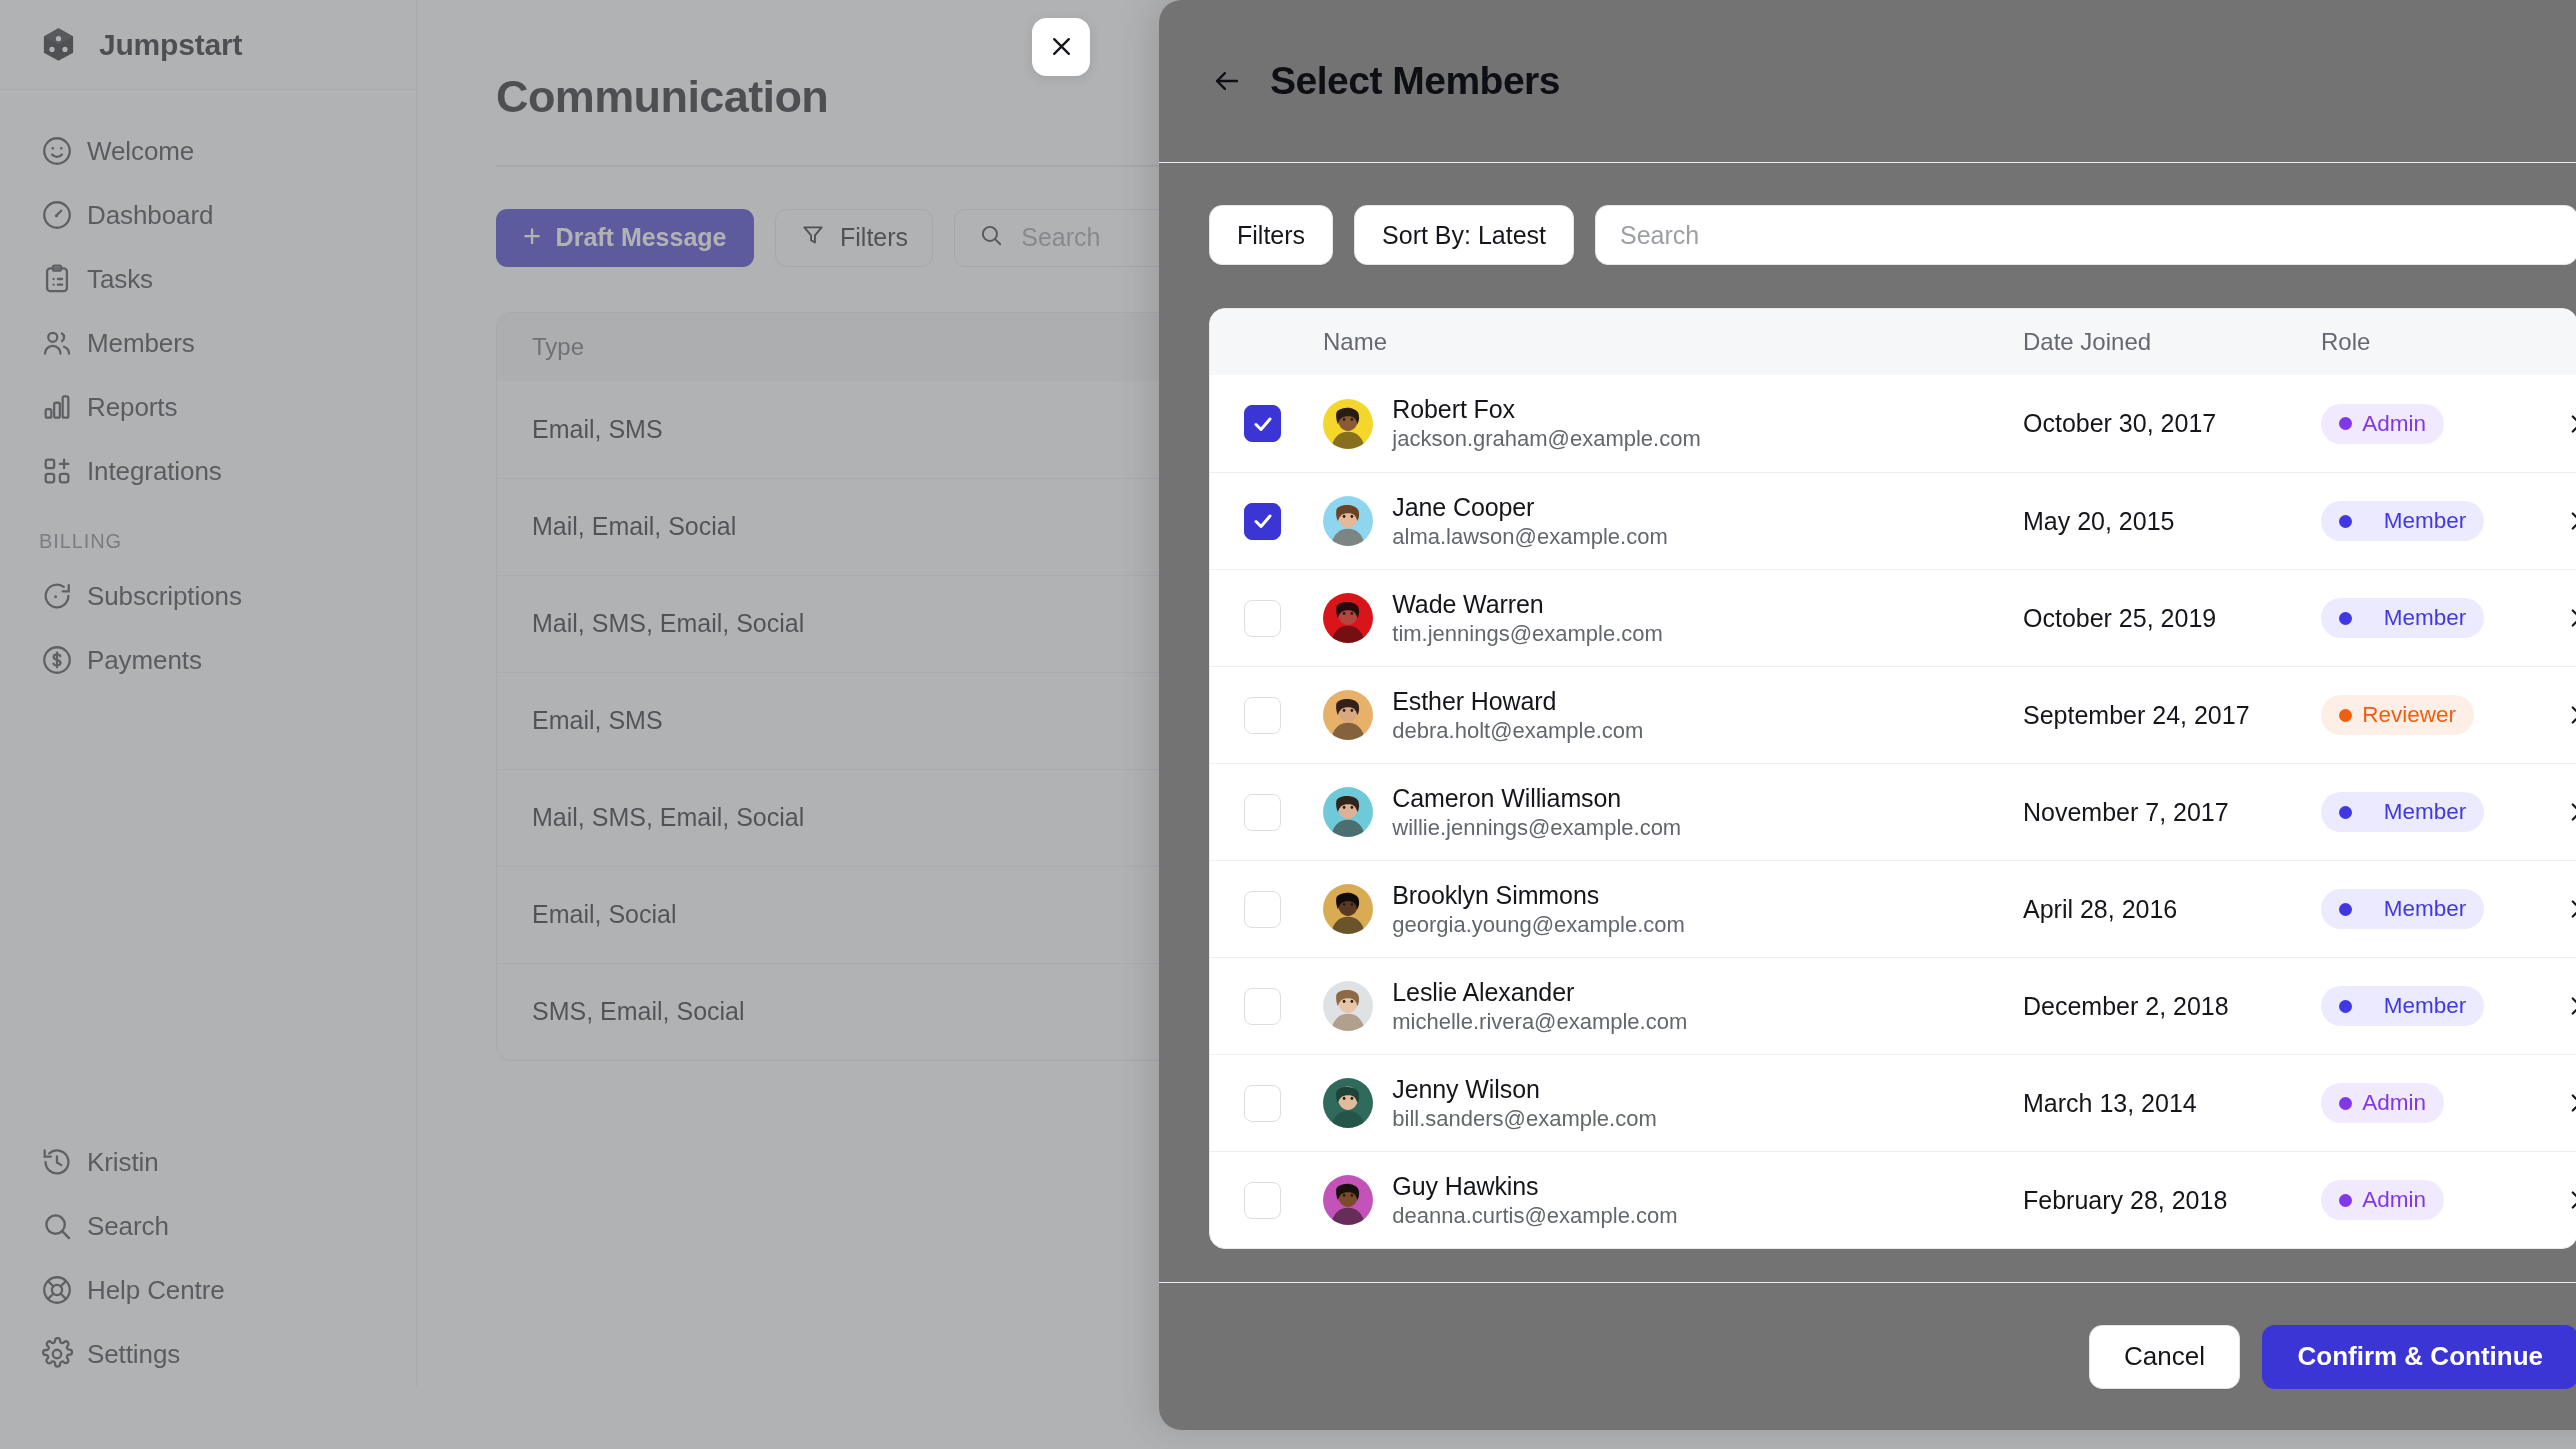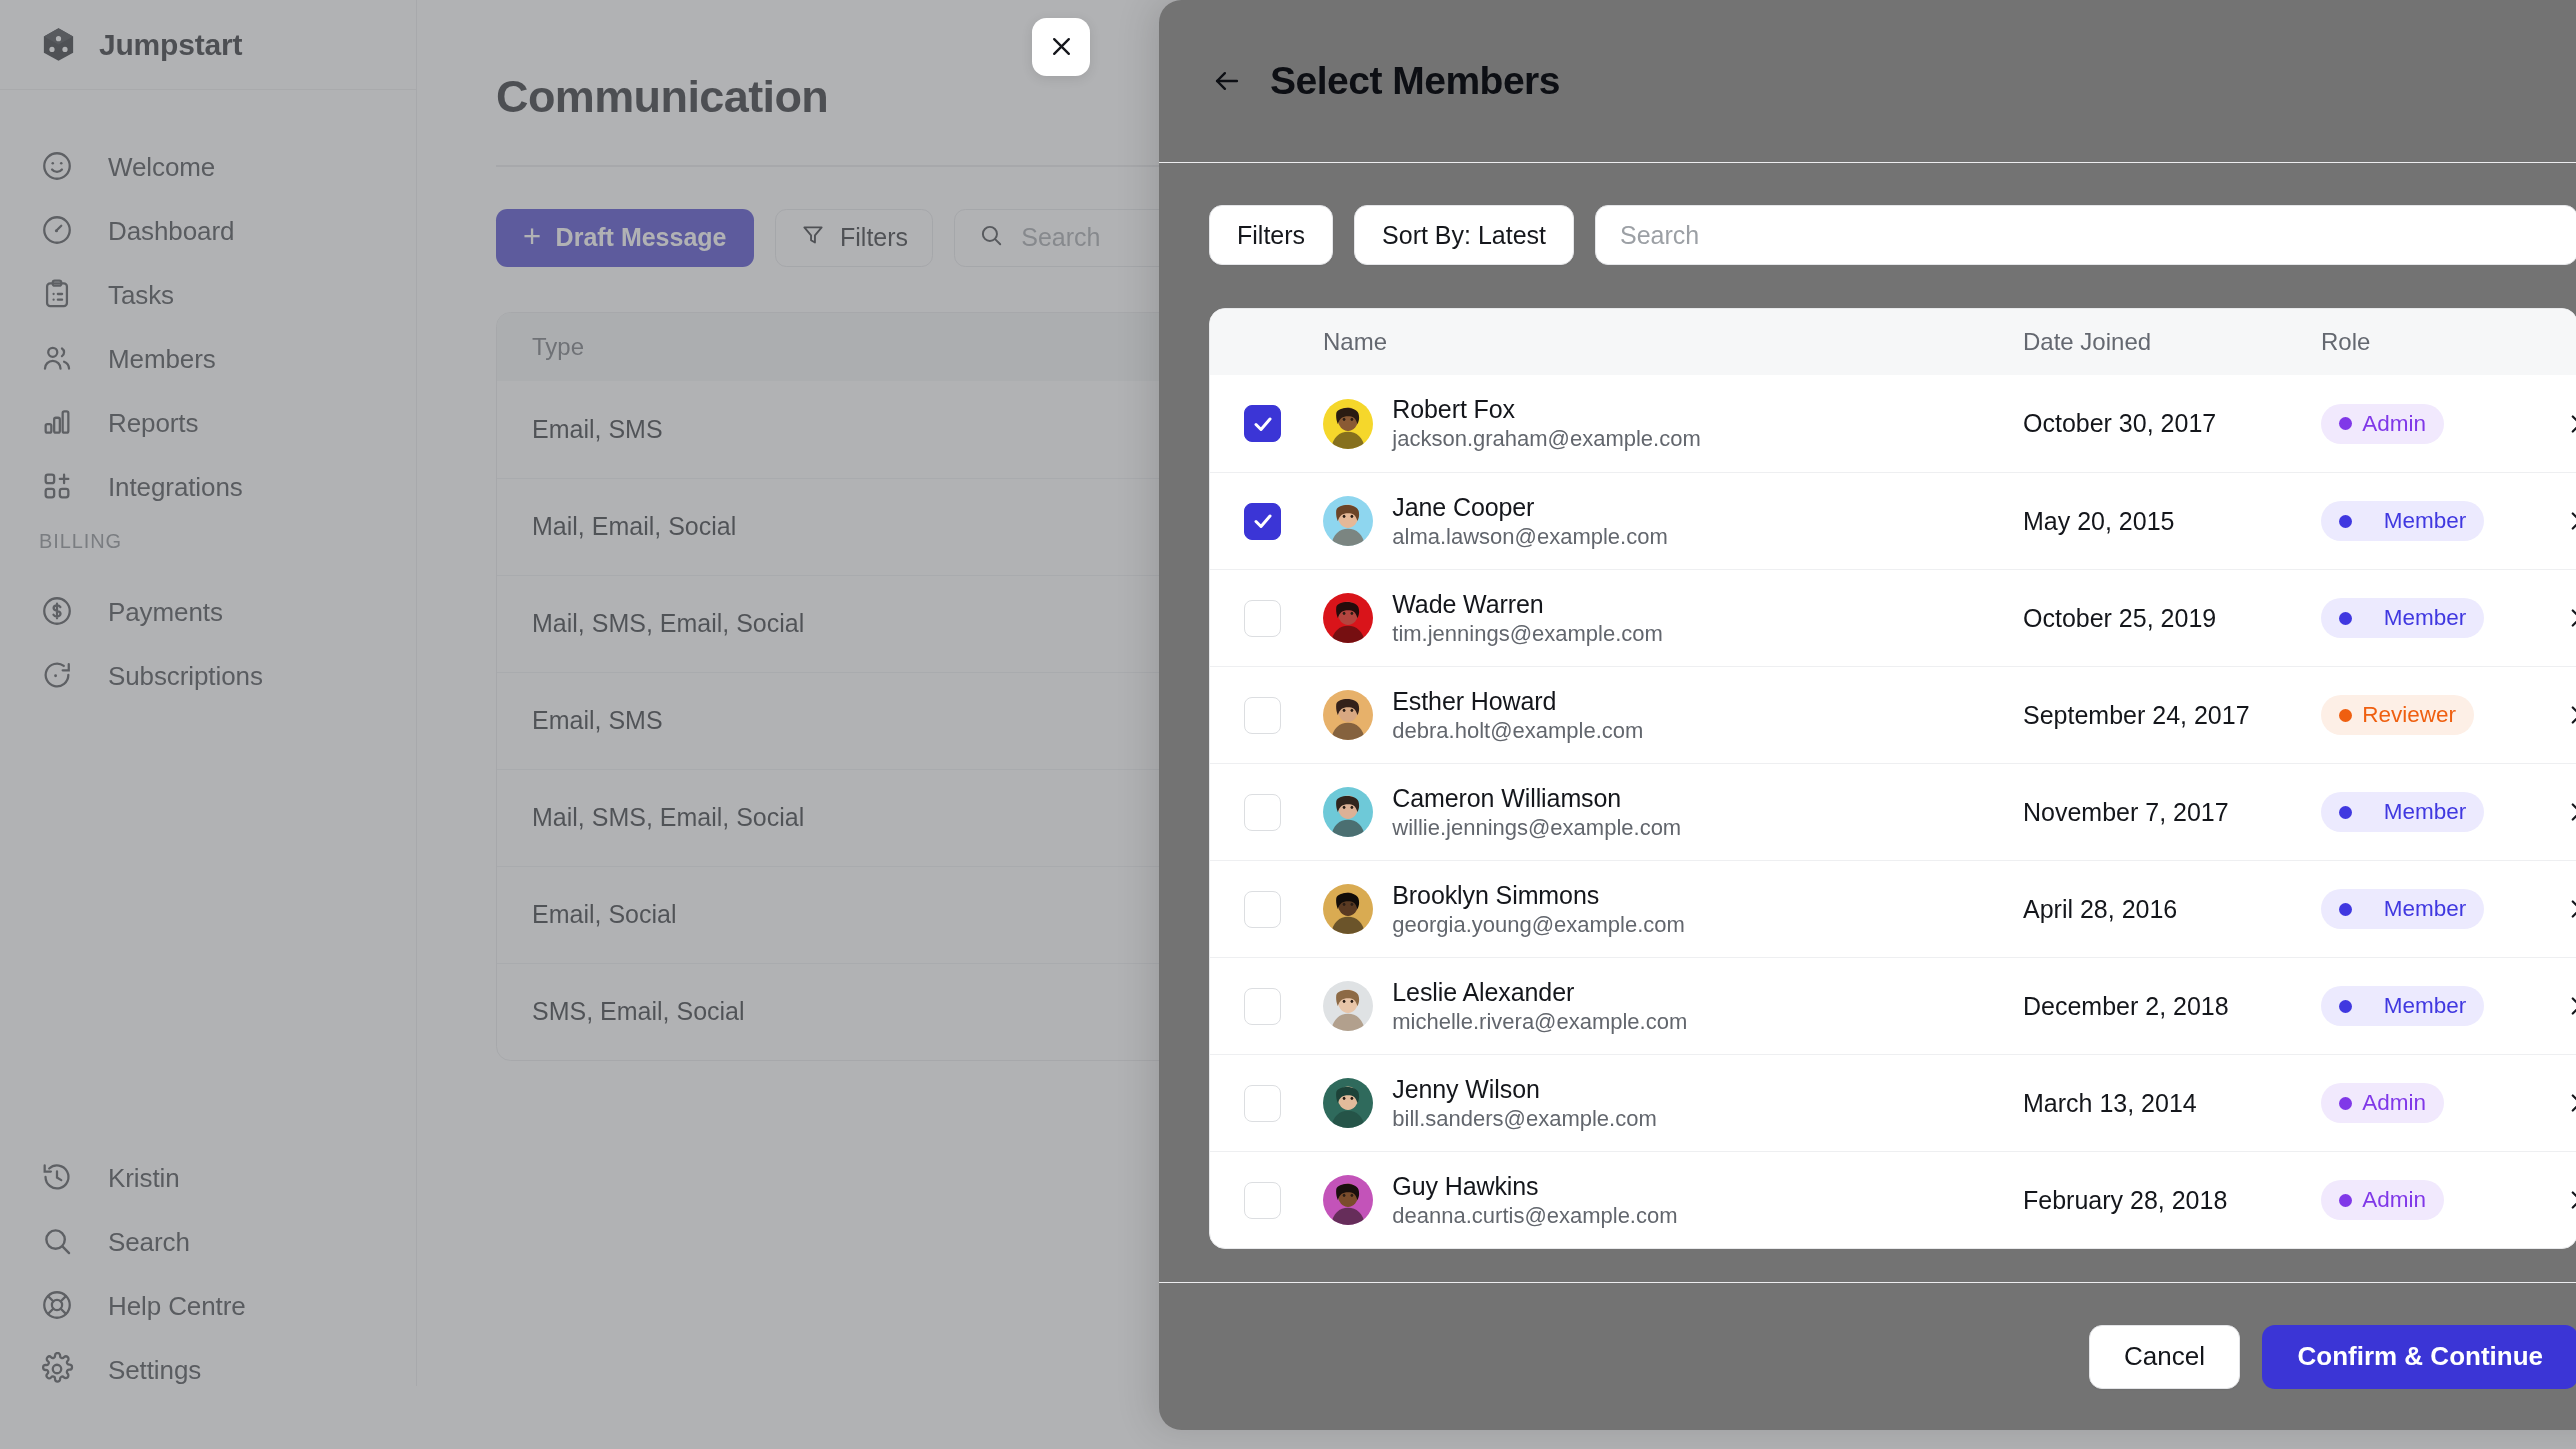--- a/index.html
+++ b/index.html
@@ -29,21 +29,21 @@
     height: 90px; display: flex; align-items: center;
     gap: 21px; padding: 0 39px;
     border-bottom: 1.6px solid #eceded;
   }
   .brand-mark { width: 39px; height: 39px; flex: none; }
   .brand-name { font-size: 30px; font-weight: 700; color: #111318; letter-spacing: -0.2px; }
 
   .nav { padding: 29px 0 0 0; flex: none; }
   .nav-bottom { padding: 0 0 0 0; margin-top: auto; }
   .nav-item {
-    display: flex; align-items: flex-end; gap: 34px;
+    display: flex; align-items: center; gap: 13px;
     height: 64px; padding: 0 39px;
     cursor: pointer;
   }
   .nav-icon { width: 35px; height: 35px; flex: none; display: flex; align-items: center; justify-content: center; }
   .nav-icon svg { width: 34px; height: 34px; display: block; }
   .nav-label { font-size: 26px; color: #2f3237; letter-spacing: -0.1px; }
   .nav-section {
     font-size: 20px; font-weight: 400; letter-spacing: 0.9px;
     color: #7c8085; padding: 27px 39px 11.3px 39px;
   }
@@ -322,35 +322,35 @@
               </svg>
           </span>
           <span class="nav-label">Integrations</span>
         </div>
 
         <div class="nav-section">BILLING</div>
 
         <div class="nav-item">
           <span class="nav-icon">
             <svg viewBox="0 0 24 24" fill="none" stroke="#3a3d42" stroke-width="1.6" stroke-linecap="round">
-                <circle cx="12" cy="12" r="9"></circle>
-                <path d="M12 6.8v10.4M14.4 9.2c-.5-.8-1.4-1.2-2.4-1.2-1.4 0-2.4.8-2.4 1.9s.9 1.6 2.4 2 2.5.9 2.5 2-1.1 2-2.5 2c-1.1 0-2-.4-2.5-1.3"></path>
-              </svg>
-          </span>
-          <span class="nav-label">Payments</span>
-        </div>
-        <div class="nav-item">
-          <span class="nav-icon">
-            <svg viewBox="0 0 24 24" fill="none" stroke="#3a3d42" stroke-width="1.6" stroke-linecap="round">
                 <path d="M20 12a8 8 0 1 1-3.2-6.4"></path>
                 <path d="M20.3 4.4v4.3h-4.3"></path>
                 <circle cx="11" cy="12.5" r="1" fill="#3a3d42" stroke="none"></circle>
               </svg>
           </span>
           <span class="nav-label">Subscriptions</span>
+        </div>
+        <div class="nav-item">
+          <span class="nav-icon">
+            <svg viewBox="0 0 24 24" fill="none" stroke="#3a3d42" stroke-width="1.6" stroke-linecap="round">
+                <circle cx="12" cy="12" r="9"></circle>
+                <path d="M12 6.8v10.4M14.4 9.2c-.5-.8-1.4-1.2-2.4-1.2-1.4 0-2.4.8-2.4 1.9s.9 1.6 2.4 2 2.5.9 2.5 2-1.1 2-2.5 2c-1.1 0-2-.4-2.5-1.3"></path>
+              </svg>
+          </span>
+          <span class="nav-label">Payments</span>
         </div>
       </nav>
 
       <nav class="nav-bottom">
         <div class="nav-item">
           <span class="nav-icon">
             <svg viewBox="0 0 24 24" fill="none" stroke="#3a3d42" stroke-width="1.6" stroke-linecap="round">
                 <path d="M3.9 12a8.1 8.1 0 1 0 2.6-6"></path>
                 <path d="M3.3 3.8v4.4h4.4"></path>
                 <path d="M12 8v4.4l3 1.8"></path>

